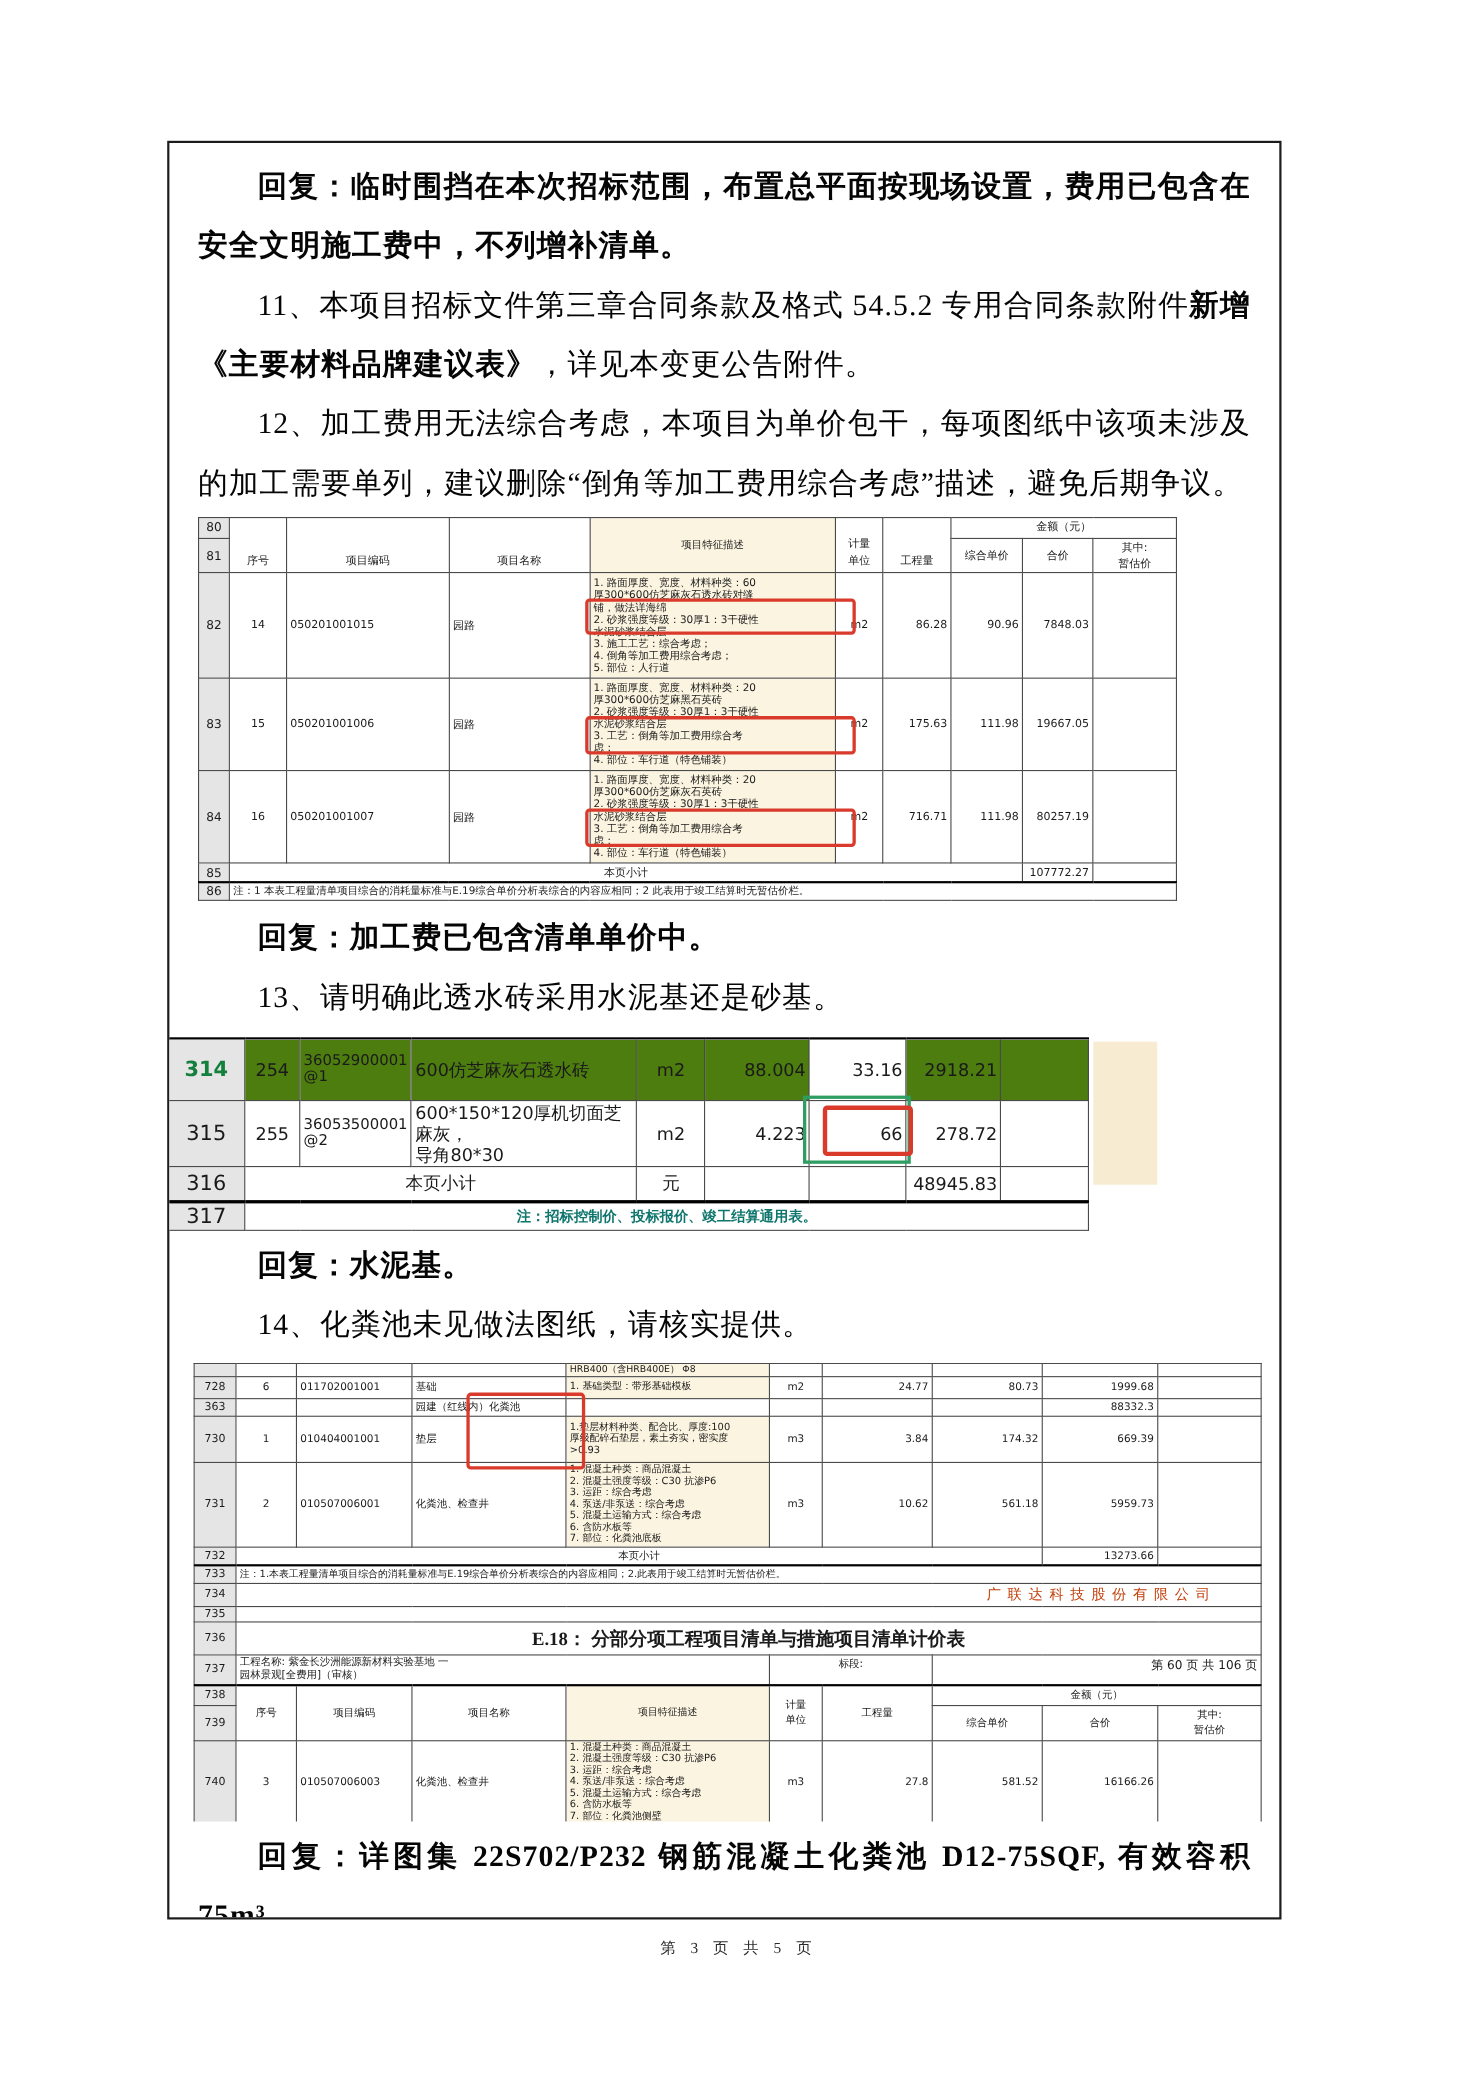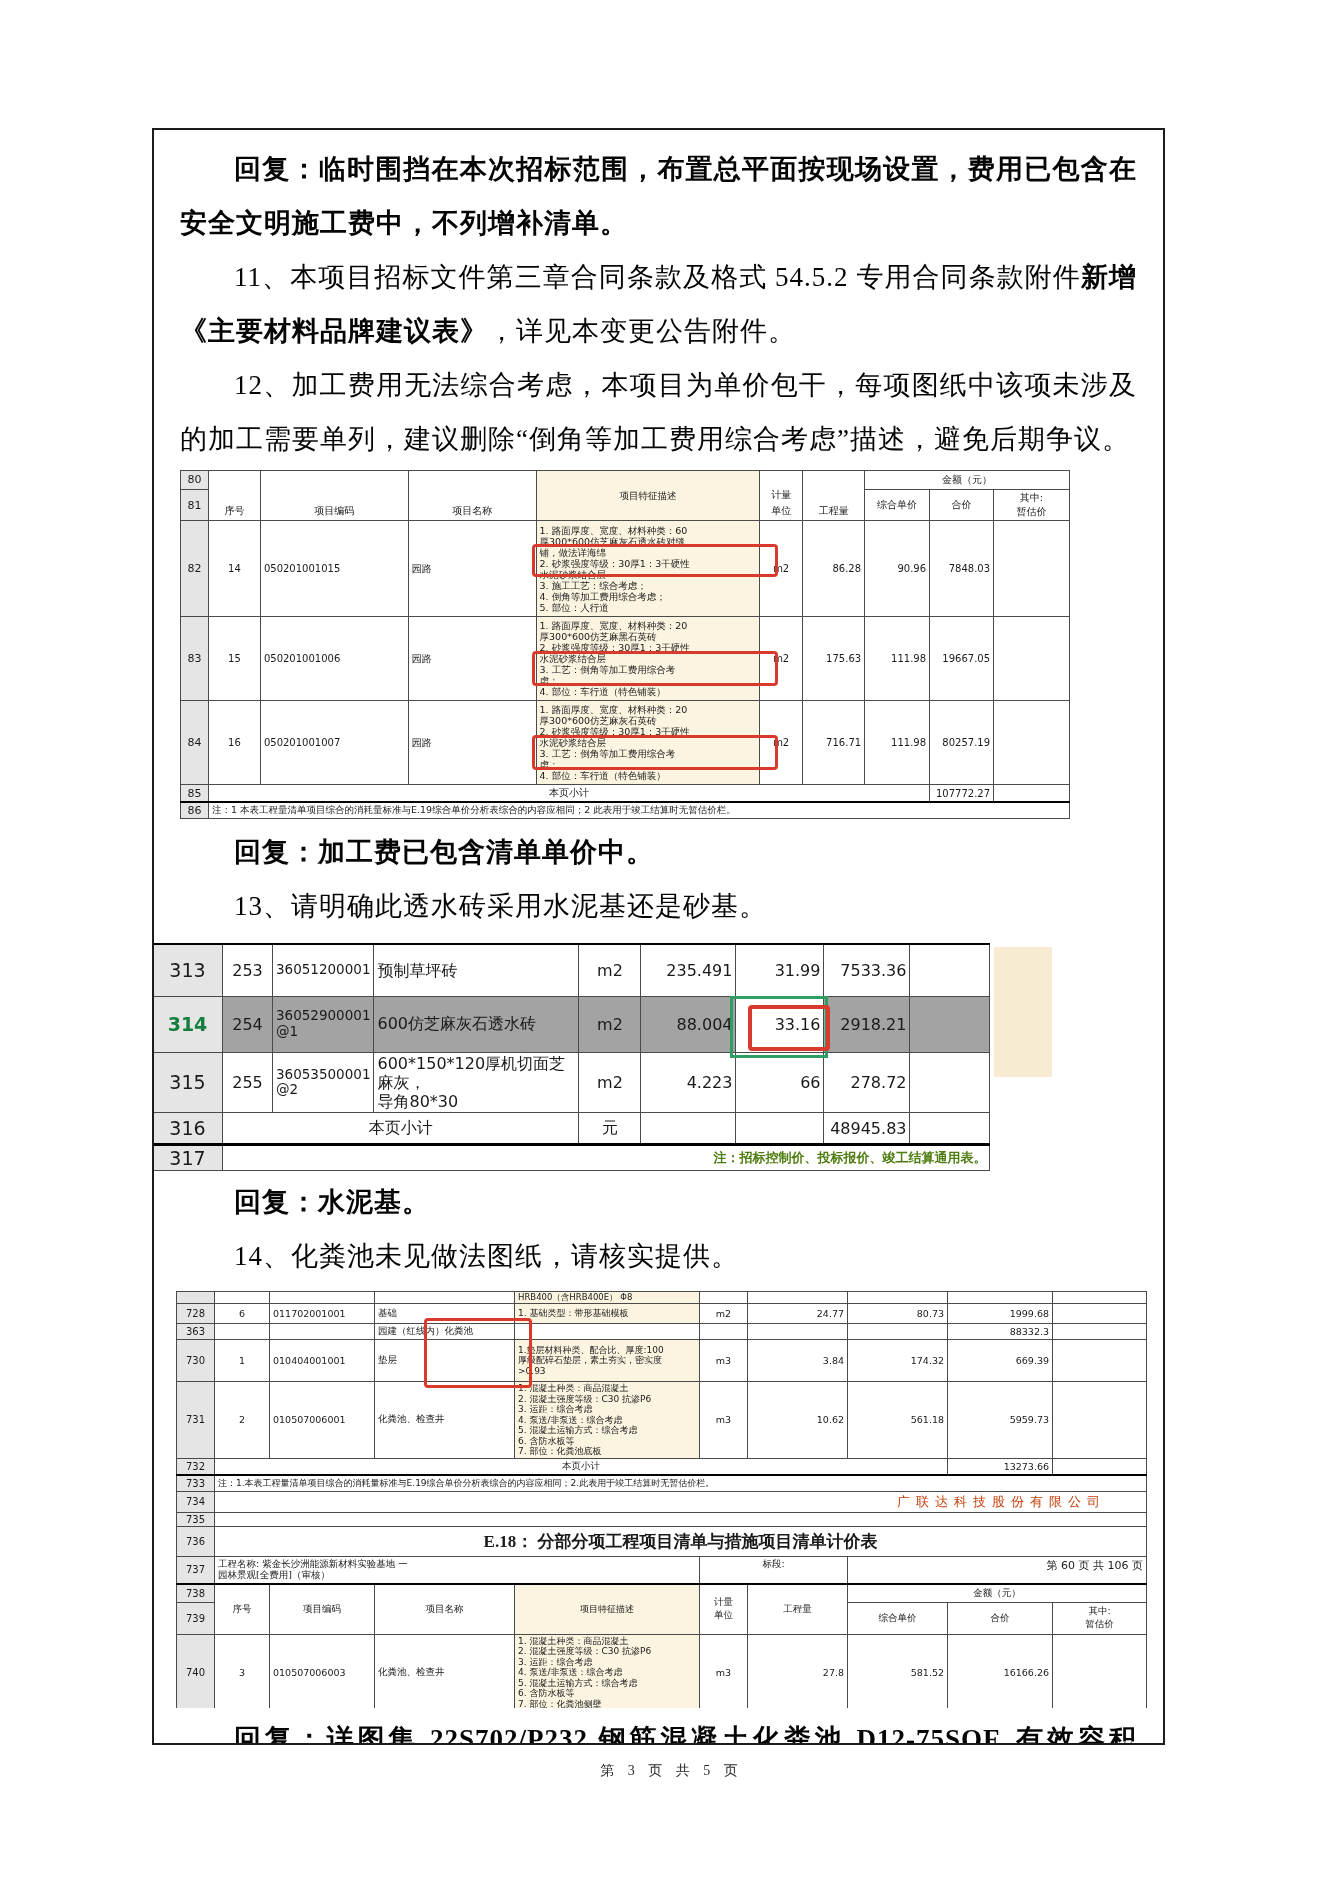--- a/index.html
+++ b/index.html
@@ -26,23 +26,23 @@
   .t1 tr.hstrip td{vertical-align:bottom;line-height:16px;}
   .t1 tr.sub td{border-bottom:2px solid #000;}
   .t1 td.note{font-size:9.5px;text-align:left;color:#222;}
   
   .t2{font-size:16px;}
   .t2 td{border-color:#3c3c3c;}
   .t2 td.rn{font-size:19px;}
   .t2 tr:first-child td{border-top:2px solid #000;}
   .t2 tr.sub td{border-bottom:3px solid #000;}
   .t2 td.code2{font-size:13.5px;white-space:pre-line;line-height:1.15;}
-  .t2 td.cream{background:#a3a3a3;}
+  .t2 td.cream{background:#4d7c0f;}
   .t2 td.name2{white-space:pre-line;line-height:1.2;}
-  .t2 td.note{font-size:13px;text-align:right;font-weight:bold;color:#4d7c0f;}
+  .t2 td.note{font-size:13px;text-align:center;font-weight:bold;color:#0f766e;}
   .t2 td.rn.sel{color:#15803d;font-weight:bold;}
   
   .t3{font-size:9.5px;}
   .t3 td.rn{font-size:10px;}
   .t3 td.feat{font-size:9px;line-height:10.5px;}
   .t3 td.note{font-size:9px;text-align:left;}
   .t3 td.company{font-family:Liberation Serif, serif;font-size:13px;letter-spacing:6px;color:#c2410c;text-align:right;padding-right:40px;}
   .t3 td.e18{font-family:"Liberation Serif",serif;font-size:17px;font-weight:bold;text-align:center;}
   .t3 td.proj{font-size:9.5px;white-space:pre-line;line-height:1.25;vertical-align:top;}
   .t3 td.pinfo{font-size:11px;text-align:right;vertical-align:top;}
@@ -183,31 +183,20 @@
             <col style="width:50px">
             <col style="width:100px">
             <col style="width:205px">
             <col style="width:62px">
           <col style="width:95px">
             <col style="width:88px">
             <col style="width:86px">
             <col style="width:80px">
         </colgroup>
         <tbody>
-            <tr style="height:52px;">
-          <td class="rn">313</td>
-          <td class="c">253</td>
-          <td class="code2 l">36051200001</td>
-          <td class="l name2">预制草坪砖</td>
-          <td class="c">m2</td>
-          <td class="r">235.491</td>
-          <td class="r">31.99</td>
-          <td class="r">7533.36</td>
-          <td></td>
-        </tr>
         <tr style="height:56px;">
           <td class="rn sel">314</td>
           <td class="c cream">254</td>
           <td class="code2 l cream">36052900001
 @1</td>
           <td class="l cream name2">600仿芝麻灰石透水砖</td>
           <td class="c cream">m2</td>
           <td class="r cream">88.004</td>
           <td class="r" style="background:#fff;">33.16</td>
           <td class="r cream">2918.21</td>

